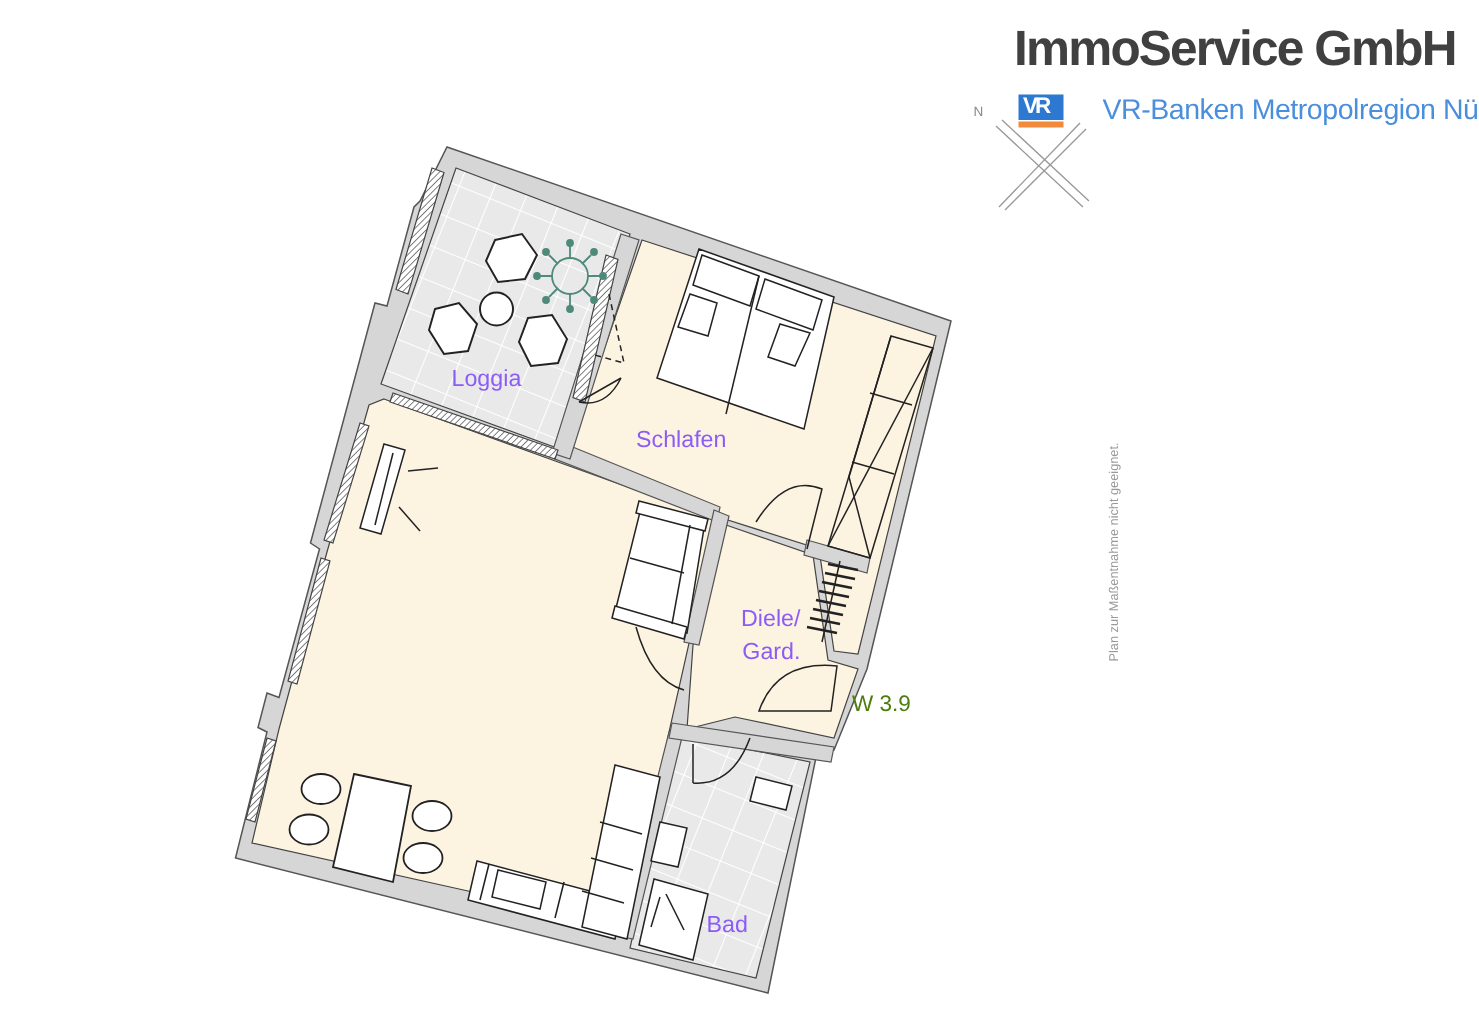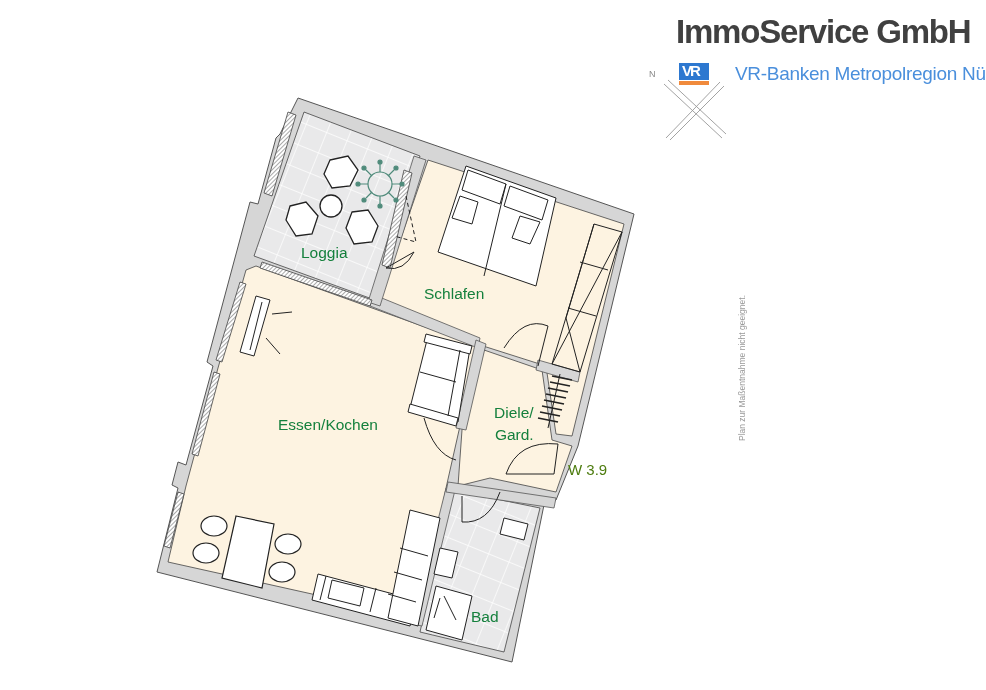--- a/index.html
+++ b/index.html
@@ -7,21 +7,21 @@
   #plan { position:absolute; left:0; top:0; width:986px; height:690px; }
   .brand { position:absolute; left:676px; top:14px; color:#404040; font-family:"Liberation Sans", sans-serif; font-weight:bold; font-size:33px; letter-spacing:-1.2px; line-height:36px; white-space:nowrap; }
   .sub { position:absolute; left:679px; top:62px; height:24px; display:flex; align-items:center; gap:6px; white-space:nowrap; }
   .sub-logo { width:50px; height:22px; position:relative; }
   .sub-logo .blue { position:absolute; left:0; top:0; width:30px; height:17px; background:#2d78d0; }
   .sub-logo .orange { position:absolute; left:0; top:18px; width:30px; height:4px; background:#f08a3c; }
   .sub-logo .glyph { position:absolute; left:3px; top:-1px; color:#fff; font-weight:bold; font-size:15px; letter-spacing:-2px; }
   .sub-text { color:#4a8fdc; font-size:19px; letter-spacing:-0.3px; }
   .north { position:absolute; left:649px; top:69px; font-size:9px; color:#888; }
   .disclaimer { position:absolute; left:742px; top:368px; transform:translate(-50%,-50%) rotate(-90deg); font-size:8.5px; color:#999; white-space:nowrap; }
-  .room-label { position:absolute; font-size:15.5px; color:#15803d; text-align:center; line-height:22px; white-space:nowrap; }
+  .room-label { position:absolute; font-size:15.5px; color:#8b5cf6; text-align:center; line-height:22px; white-space:nowrap; }
   .unit-label { position:absolute; font-size:15px; color:#4d7c0f; white-space:nowrap; }
 </style>
 </head>
 <body>
 
 <svg id="plan" viewBox="0 0 986 690" xmlns="http://www.w3.org/2000/svg">
   <defs>
     <pattern id="tiles" width="22" height="22" patternUnits="userSpaceOnUse" patternTransform="rotate(22)">
       <rect width="22" height="22" fill="#e9e9ea"></rect>
       <path d="M0 0 H22 M0 0 V22" stroke="#ffffff" stroke-width="1.4"></path>
@@ -178,20 +178,19 @@
     <span class="glyph">VR</span>
   </div>
   <span class="sub-text">VR-Banken Metropolregion Nürnberg</span>
 </div>
 <div class="north">N</div>
 <div class="disclaimer">Plan zur Maßentnahme nicht geeignet.</div>
 
 <div class="room-label" style="left:301px; top:242px;">Loggia</div>
 <div class="room-label" style="left:424px; top:283px;">Schlafen</div>
 <div class="room-label" style="left:264px; top:414px; width:128px;">
-  <div>Essen/Kochen</div>
 </div>
 <div class="room-label" style="left:494px; top:402px; text-align:right;">
   <div>Diele/</div>
   <div>Gard.</div>
 </div>
 <div class="room-label" style="left:471px; top:561px;margin-top:45px;">Bad</div>
 <div class="unit-label" style="left:568px; top:461px;">W 3.9</div>
 
 </body></html>

